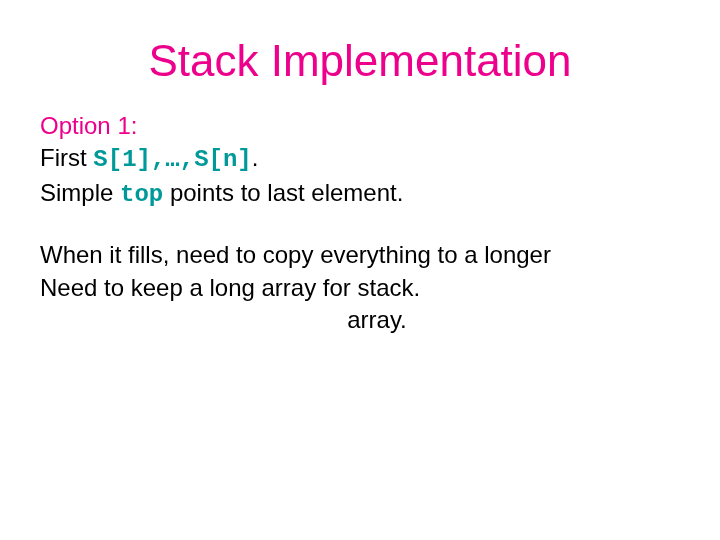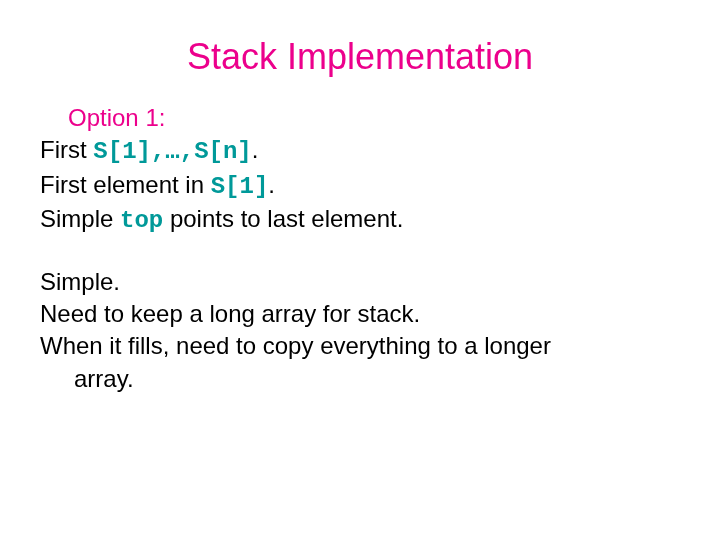--- a/index.html
+++ b/index.html
@@ -9,68 +9,64 @@
     height: 540px;
     background: #ffffff;
     font-family: Arial, Helvetica, sans-serif;
     overflow: hidden;
   }
   .slide {
     padding: 20px 40px 20px 40px;
     box-sizing: border-box;
   }
   .title {
-    font-size: 36px;
+    font-size: 44px;
     color: #ec008c;
     text-align: center;
     margin: 16px 0 24px 0;
     font-weight: normal;
   }
   .line {
     font-size: 24px;
     color: #000000;
     margin: 0;
     line-height: 1.35;
   }
   .magenta {
     color: #ec008c;
-    margin-left: 28px;
   }
   .teal {
     color: #009999;
     font-family: Liberation Mono, monospace;
     font-weight: bold;
   }
   .gap {
     height: 28px;
   }
   .indent {
     padding-left: 34px;
+    text-align: center;
   }
 </style>
 </head>
 <body>
 
 <div class="slide">
   <h1 class="title">Stack Implementation</h1>
 
   <p class="line magenta">Option 1:</p>
 
   <p class="line">
     <span>First </span><span class="teal">S[1],…,S[n]</span><span>.</span>
   </p>
 
-  <p class="line">
-    <span>First element in </span><span class="teal">S[1]</span><span>.</span>
-  </p>
 
   <p class="line">
     <span>Simple </span><span class="teal">top</span><span> points to last element.</span>
   </p>
 
   <div class="gap"></div>
 
-  <p class="line">Simple.</p>
 
+  <p class="line">When it fills, need to copy everything to a longer</p>
   <p class="line">Need to keep a long array for stack.</p>
-  <p class="line">When it fills, need to copy everything to a longer</p>
   <p class="line indent">array.</p>
 </div>
 
 </body></html>

